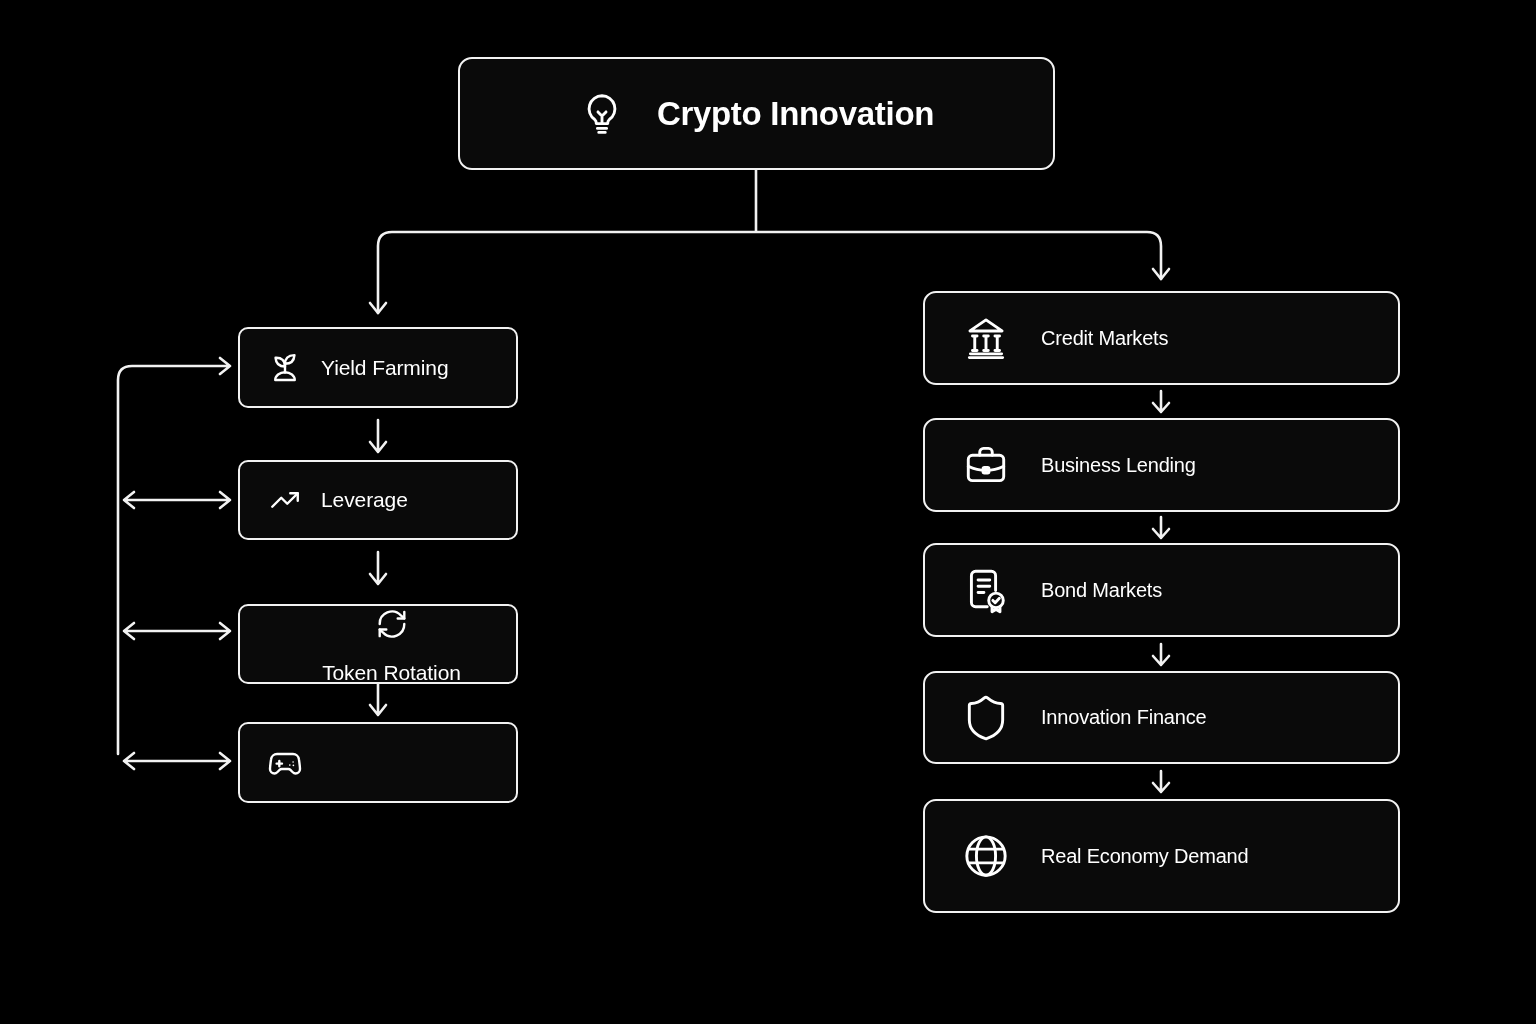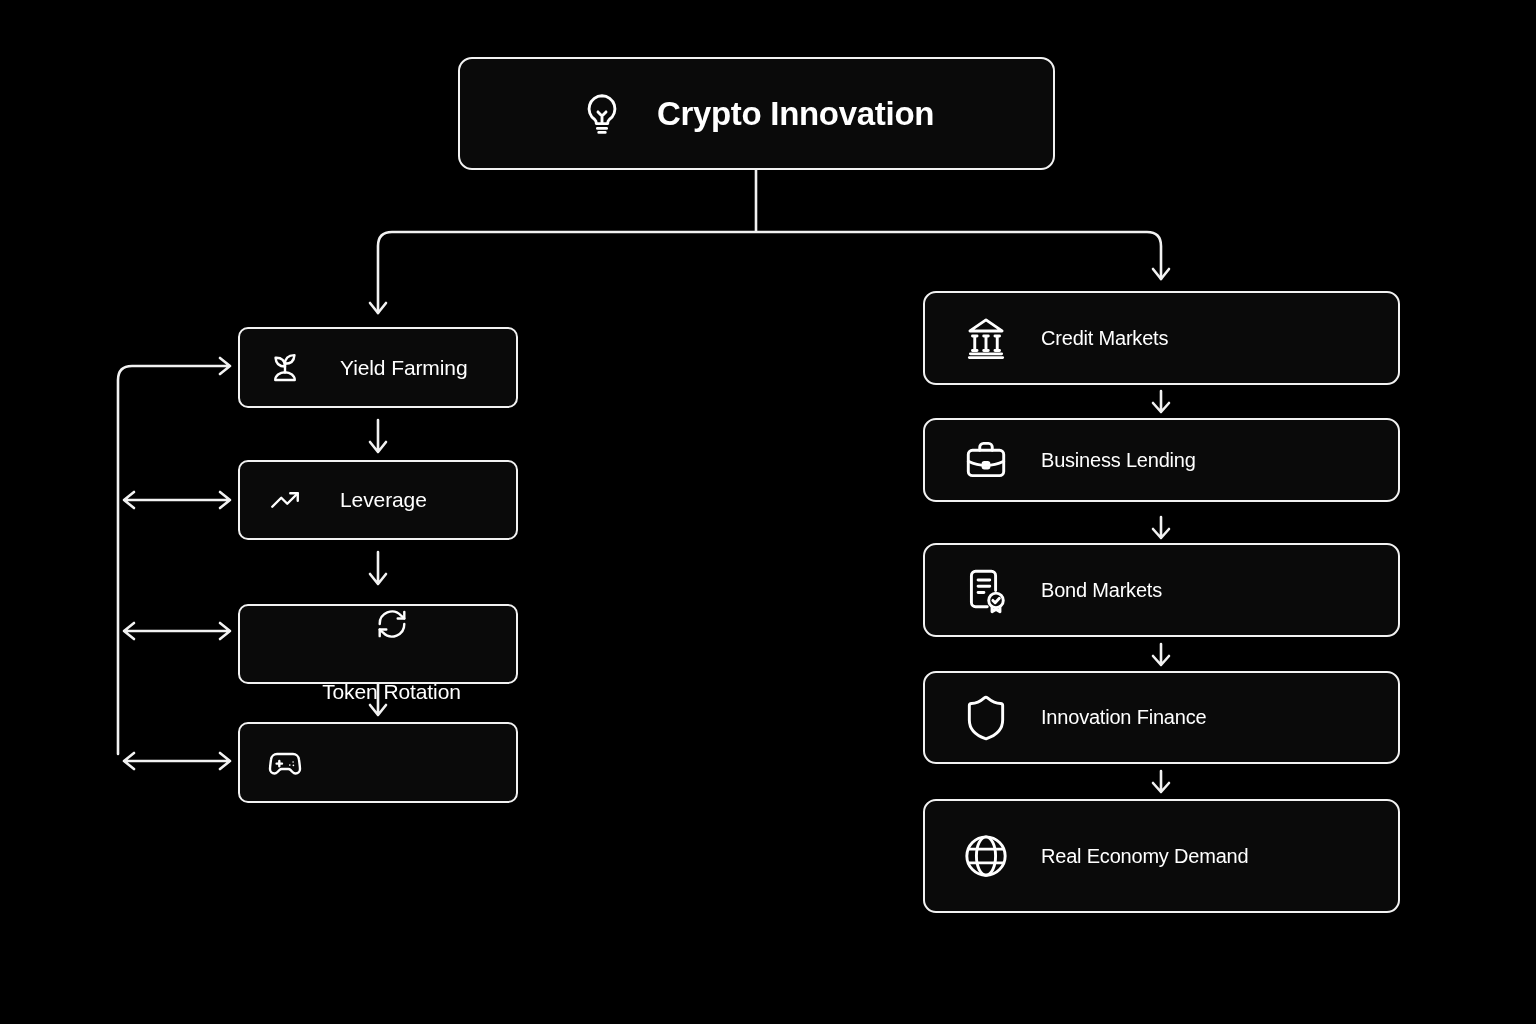--- a/index.html
+++ b/index.html
@@ -24,32 +24,32 @@
   .node .icon{flex:0 0 auto;display:flex;align-items:center;justify-content:center;}
   .node .icon svg{display:block;stroke:var(--text);fill:none;stroke-linecap:round;stroke-linejoin:round;}
   .node .label{color:var(--text);}
 
   .root-node{
     left:458px;top:57px;width:597px;height:113px;border-radius:14px;
     justify-content:center;gap:32px;padding:16px 10px;
   }
   .root-node .label{font-size:33px;font-weight:700;letter-spacing:-0.3px;}
 
-  .lnode{left:238px;width:280px;border-radius:10px;padding-left:27px;gap:37px;}
+  .lnode{left:238px;width:280px;border-radius:10px;padding-left:27px;gap:18px;}
   .lnode .label{font-size:21px;font-weight:500;line-height:1.2;letter-spacing:-0.1px;}
   #node-yield-farming{top:327px;height:81px;}
   #node-leverage{top:460px;height:80px;text-align:right;}
   #node-token-rotation{top:604px;height:80px;flex-direction:column;}
   #node-internal-capital-games{top:722px;height:81px;}
   #node-internal-capital-games .label{max-width:168px;}
 
   .rnode{left:923px;width:477px;border-radius:13px;padding-left:36px;gap:30px;}
   .rnode .label{font-size:20px;font-weight:500;letter-spacing:-0.2px;}
   #node-credit-markets{top:291px;height:94px;}
-  #node-business-lending{top:418px;height:84px;}
+  #node-business-lending{top:418px;height:94px;}
   #node-bond-markets{top:543px;height:94px;}
   #node-collateral-finance{top:671px;height:93px;}
   #node-real-economy-demand{top:799px;height:114px;}
 
   #connector-layer{position:absolute;left:0;top:0;width:1536px;height:1024px;}
   #connector-layer path{stroke:var(--line);stroke-width:2.6;fill:none;stroke-linecap:round;stroke-linejoin:round;}
 </style>
 </head>
 <body>
 

